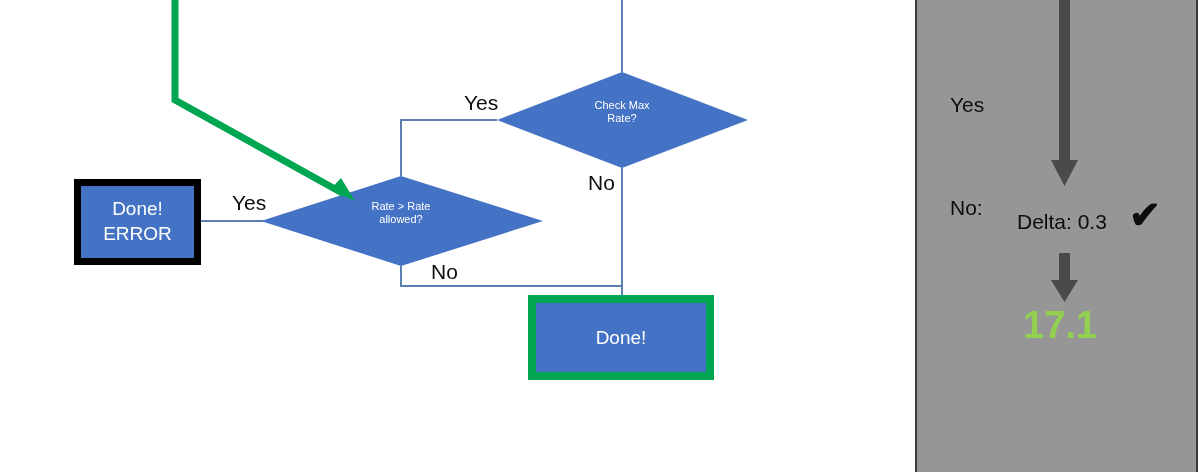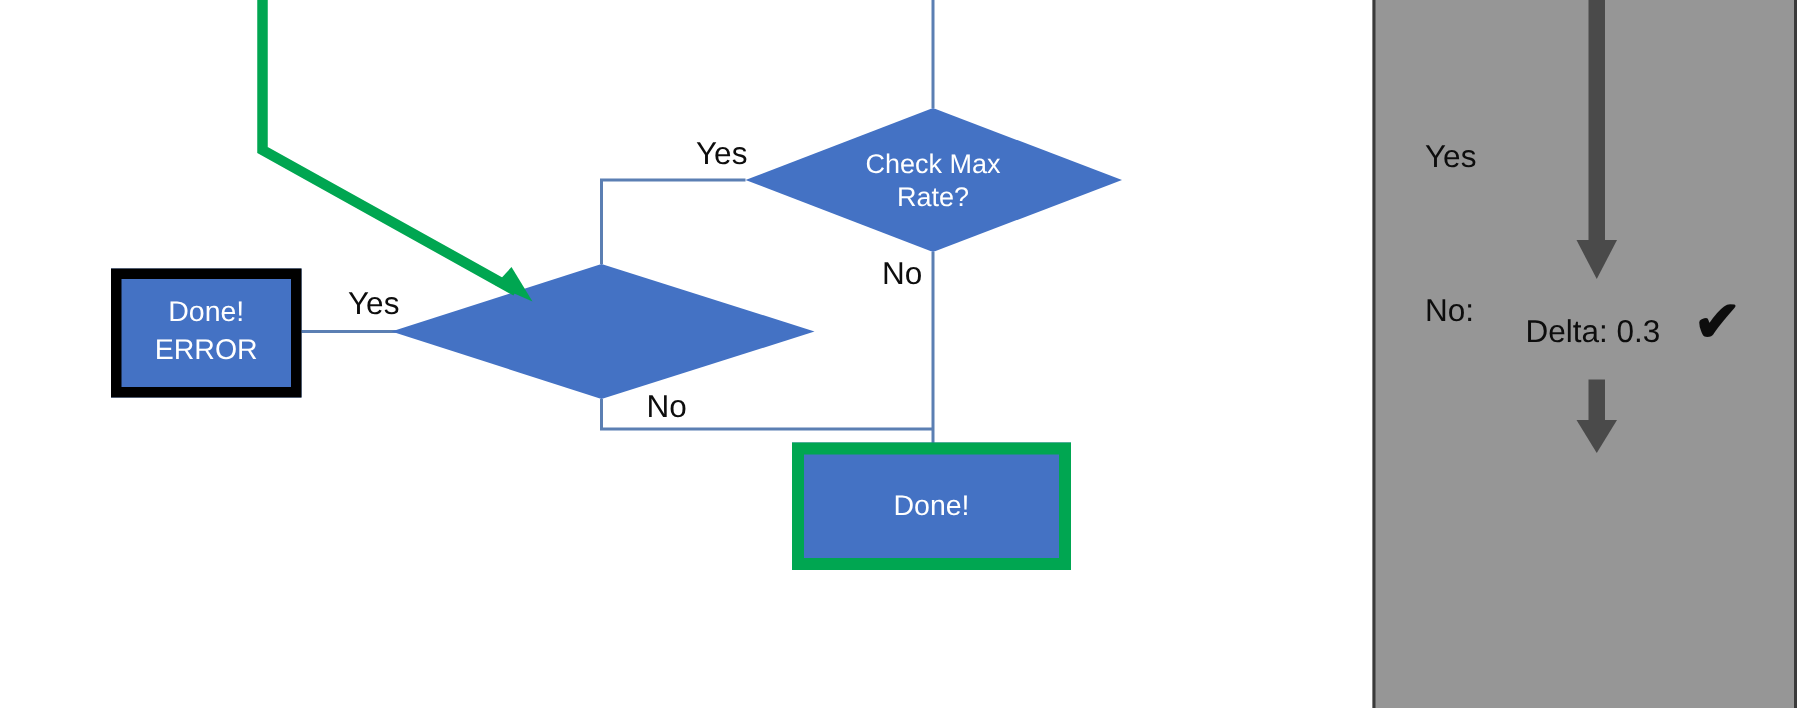--- a/index.html
+++ b/index.html
@@ -26,21 +26,21 @@
     width: 1202px;
     height: 472px;
   }
 
   
   .node-label {
     position: absolute;
     color: #ffffff;
     text-align: center;
     line-height: 1.22;
-    font-size: 18px;
+    font-size: 11px;
     white-space: pre-line;
     pointer-events: none;
   }
   .edge-label {
     position: absolute;
     color: #0d0d0d;
     font-size: 21px;
     line-height: 1;
     white-space: nowrap;
   }
@@ -154,20 +154,22 @@
 
     <g>
       <polyline points="175,0 175,100 344,194" fill="none" stroke="#00A651" stroke-width="7" stroke-linejoin="miter" stroke-linecap="butt"></polyline>
       <polygon points="355,201 330,190 341,178" fill="#00A651"></polygon>
     </g>
   </svg>
 
   <div class="node-label" style="left:547px; top:99px; width:150px;">Check Max
 Rate?</div>
 
+  <div class="node-label" style="left:326px; top:200px; width:150px;">Rate &gt; Rate
+allowed?</div>
 
   <div class="edge-label" style="left:464px; top:92px;">Yes</div>
 
   <div class="edge-label" style="left:588px; top:172px;">No</div>
 
   <div class="edge-label" style="left:232px; top:192px;">Yes</div>
 
   <div class="edge-label" style="left:431px; top:261px;">No</div>
 
   <div id="error-box">
@@ -195,15 +197,16 @@
     </svg>
 
     <div class="panel-text" id="panel-yes">Yes</div>
 
     <div class="panel-text" id="panel-no">No:</div>
 
     <div class="panel-text" id="panel-delta">Delta: 0.3</div>
 
     <div class="panel-text" id="panel-check">✔</div>
 
+    <div id="panel-value">17.1</div>
   </div>
 
 </div>
 
 </body></html>

